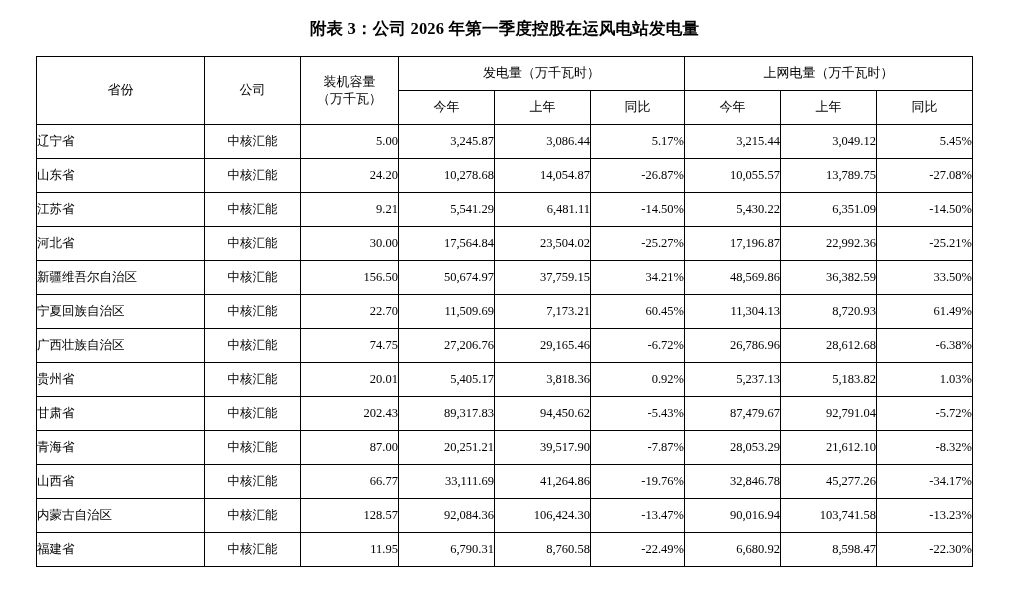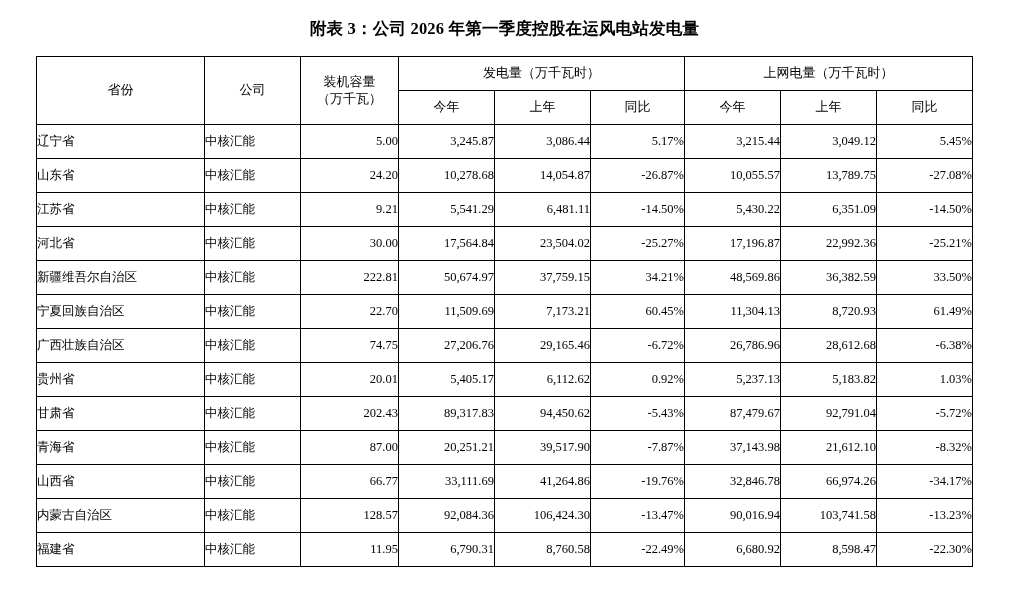--- a/index.html
+++ b/index.html
@@ -54,21 +54,21 @@
     height: 68px;
   }
   .hdr-sub {
     height: 34px;
   }
   td.province {
     text-align: left;
     vertical-align: middle;
   }
   td.company {
-    text-align: left;
+    text-align: center;
     vertical-align: middle;
   }
   td.num {
     text-align: right;
     vertical-align: middle;
     padding-right: 10px;
     font-family: "Liberation Serif", "DejaVu Serif", serif;
   }
   .col-province { width: 168px; }
   .col-company  { width: 96px; }
@@ -164,21 +164,21 @@
           <td class="num">17,564.84</td>
           <td class="num">23,504.02</td>
           <td class="num">-25.27%</td>
           <td class="num">17,196.87</td>
           <td class="num">22,992.36</td>
           <td class="num">-25.21%</td>
         </tr>
         <tr>
           <td class="province">新疆维吾尔自治区</td>
           <td class="company">中核汇能</td>
-          <td class="num">222.81</td>
+          <td class="num">156.50</td>
           <td class="num">50,674.97</td>
           <td class="num">37,759.15</td>
           <td class="num">34.21%</td>
           <td class="num">48,569.86</td>
           <td class="num">36,382.59</td>
           <td class="num">33.50%</td>
         </tr>
         <tr>
           <td class="province">宁夏回族自治区</td>
           <td class="company">中核汇能</td>
@@ -199,21 +199,21 @@
           <td class="num">-6.72%</td>
           <td class="num">26,786.96</td>
           <td class="num">28,612.68</td>
           <td class="num">-6.38%</td>
         </tr>
         <tr>
           <td class="province">贵州省</td>
           <td class="company">中核汇能</td>
           <td class="num">20.01</td>
           <td class="num">5,405.17</td>
-          <td class="num">6,112.62</td>
+          <td class="num">3,818.36</td>
           <td class="num">0.92%</td>
           <td class="num">5,237.13</td>
           <td class="num">5,183.82</td>
           <td class="num">1.03%</td>
         </tr>
         <tr>
           <td class="province">甘肃省</td>
           <td class="company">中核汇能</td>
           <td class="num">202.43</td>
           <td class="num">89,317.83</td>
@@ -223,33 +223,33 @@
           <td class="num">92,791.04</td>
           <td class="num">-5.72%</td>
         </tr>
         <tr>
           <td class="province">青海省</td>
           <td class="company">中核汇能</td>
           <td class="num">87.00</td>
           <td class="num">20,251.21</td>
           <td class="num">39,517.90</td>
           <td class="num">-7.87%</td>
-          <td class="num">37,143.98</td>
+          <td class="num">28,053.29</td>
           <td class="num">21,612.10</td>
           <td class="num">-8.32%</td>
         </tr>
         <tr>
           <td class="province">山西省</td>
           <td class="company">中核汇能</td>
           <td class="num">66.77</td>
           <td class="num">33,111.69</td>
           <td class="num">41,264.86</td>
           <td class="num">-19.76%</td>
           <td class="num">32,846.78</td>
-          <td class="num">66,974.26</td>
+          <td class="num">45,277.26</td>
           <td class="num">-34.17%</td>
         </tr>
         <tr>
           <td class="province">内蒙古自治区</td>
           <td class="company">中核汇能</td>
           <td class="num">128.57</td>
           <td class="num">92,084.36</td>
           <td class="num">106,424.30</td>
           <td class="num">-13.47%</td>
           <td class="num">90,016.94</td>

